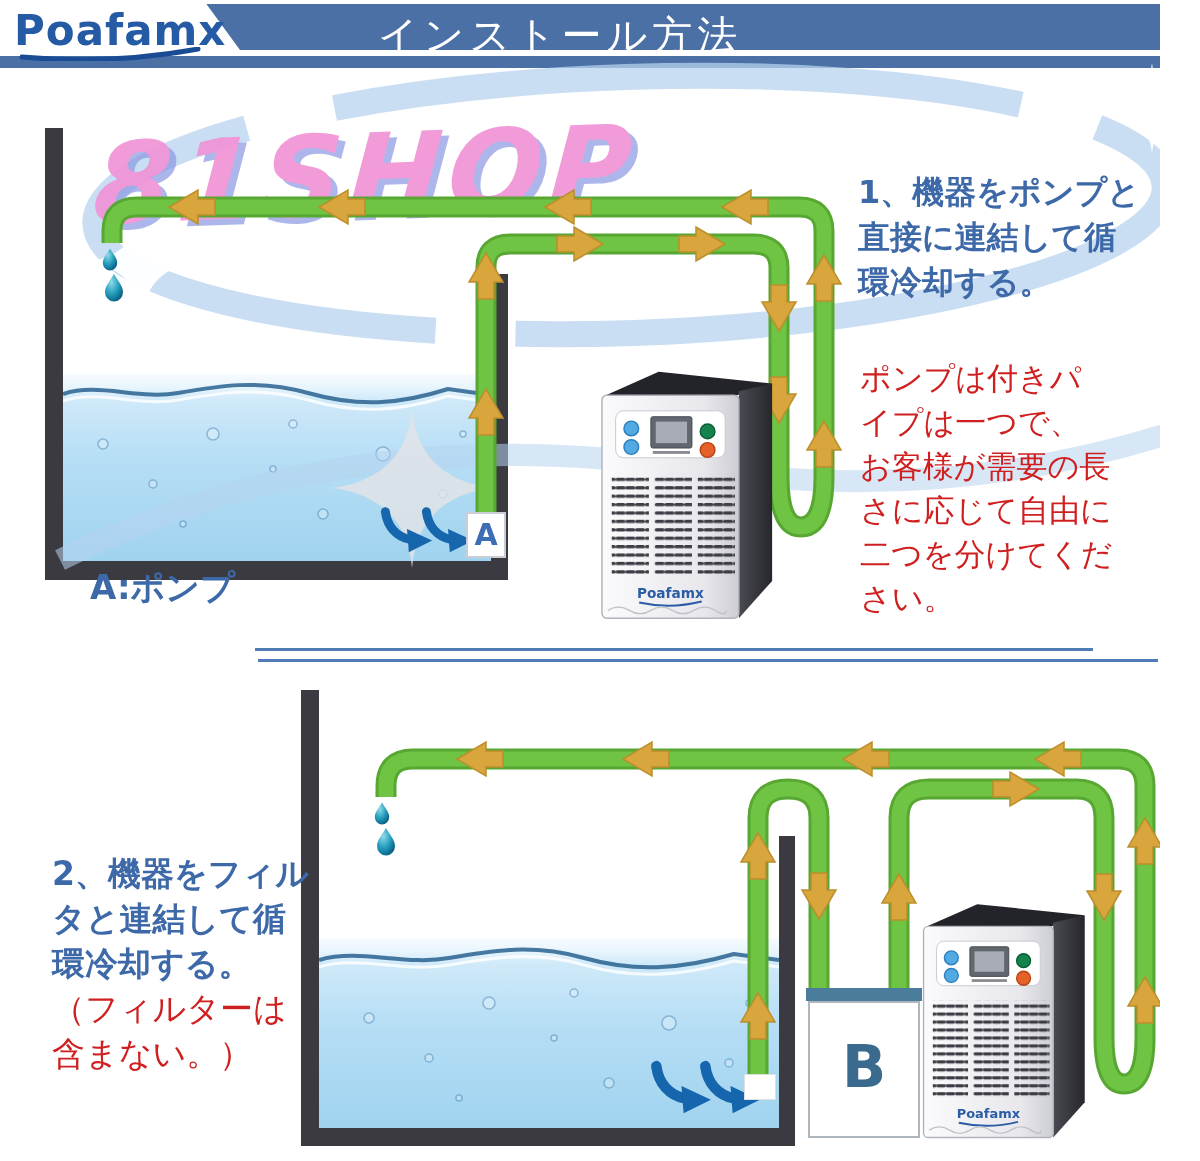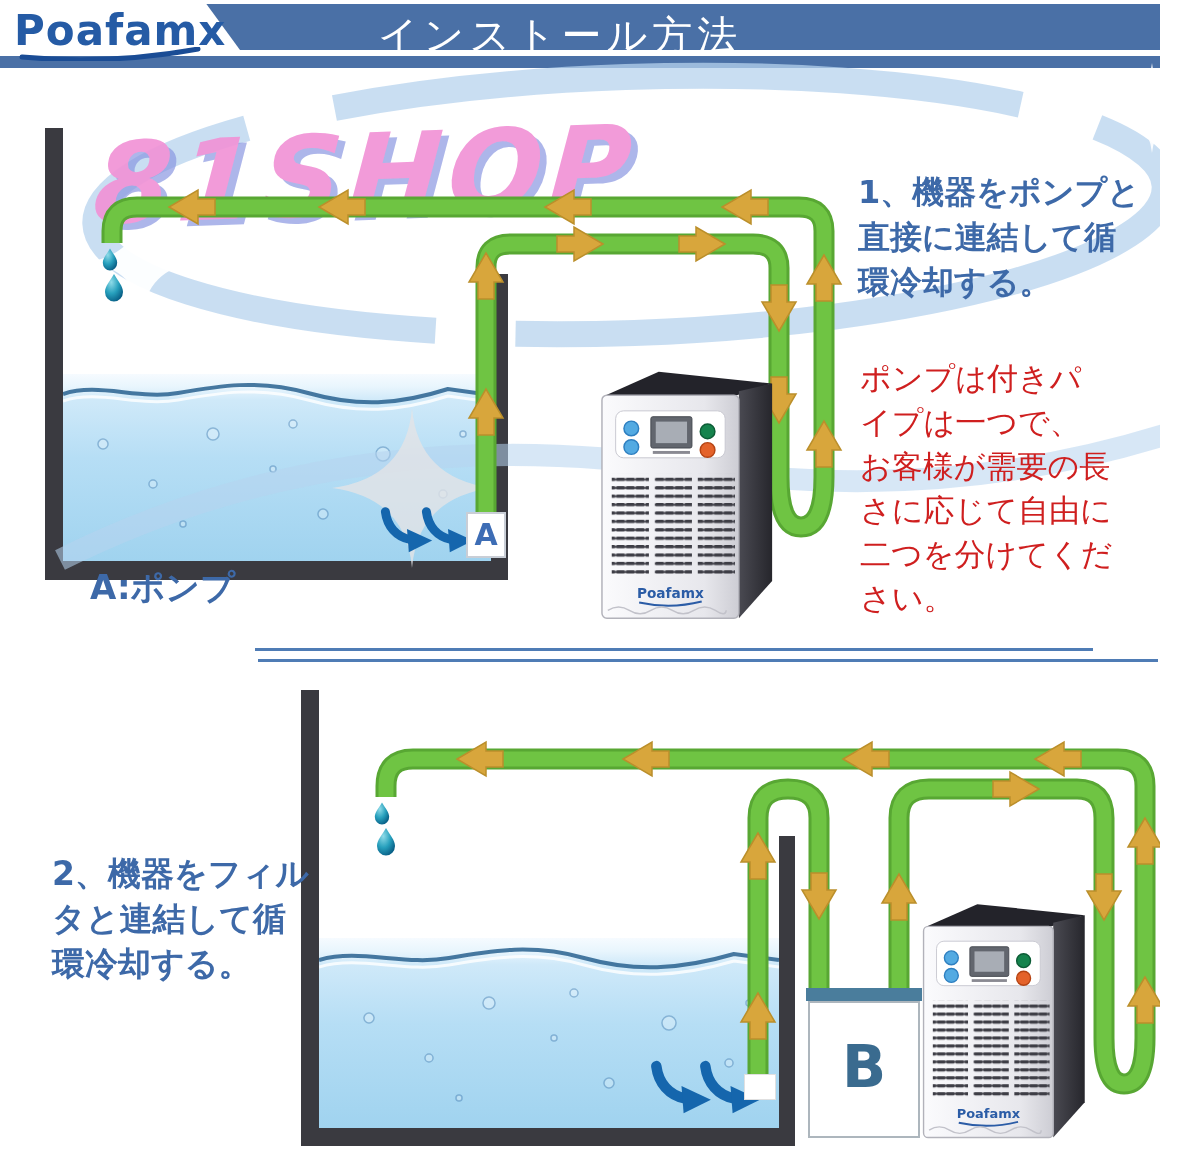--- a/index.html
+++ b/index.html
@@ -279,15 +279,17 @@
 二つを分けてくだ
 さい。</div>
 
   <div class="abs divline dl1"></div>
   <div class="abs divline dl2"></div>
 
   <div class="abs step2">
     <span class="t-blue preline" style="display:block;">2、機器をフィル
 タと連結して循
 環冷却する。</span>
+    <span class="t-red preline" style="display:block;">（フィルターは
+含まない。）</span>
   </div>
 
 </div>
 
 </body></html>

